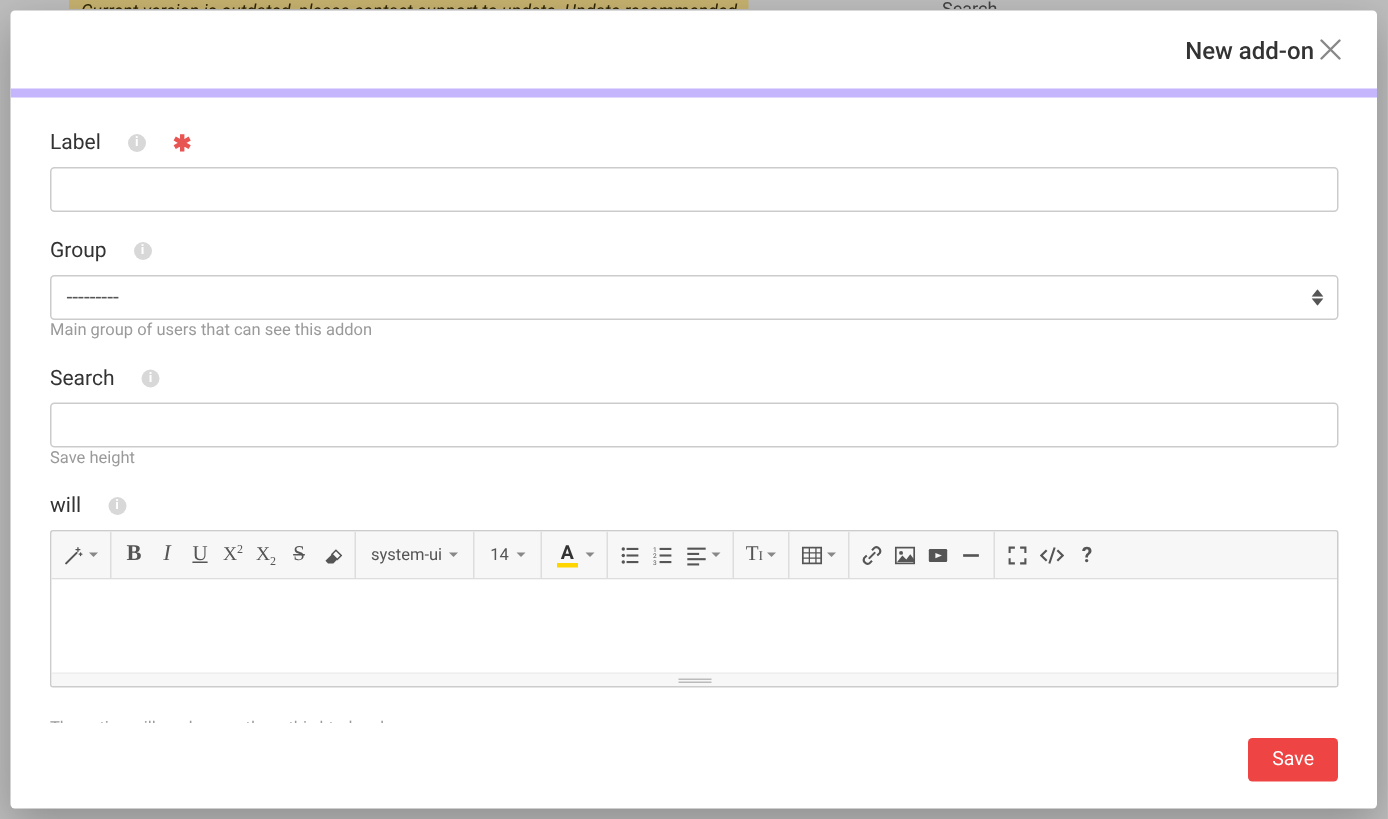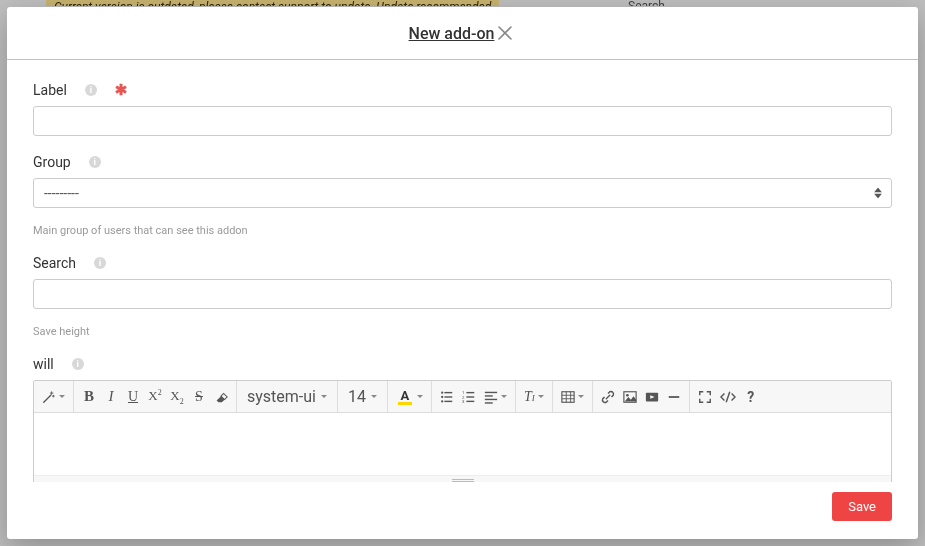--- a/index.html
+++ b/index.html
@@ -57,24 +57,23 @@
     background: #fff;
     border-radius: 3px;
     box-shadow: 0 10px 30px rgba(0,0,0,0.25);
     display: flex;
     flex-direction: column;
     overflow: hidden;
   }
   .modal-header {
     display: flex;
     align-items: center;
-    justify-content: center;
+    justify-content: flex-end;
     padding: 14px 20px;
-    border-bottom: 1px solid #c4b5fd;
-    text-decoration: underline;
+    border-bottom: 6px solid #c4b5fd;
   }
   .modal-title {
     font-size: 16px;
     font-weight: 500;
     color: #333;
   }
   .modal-close {
     font-size: 20px;
     color: #777;
     line-height: 1;
@@ -140,21 +139,21 @@
     color: #555;
     display: flex;
     flex-direction: column;
     gap: 1px;
   }
   .select-caret svg { display: block; }
 
   .helper {
     font-size: 11px;
     color: #9a9a9a;
-    margin-top: 16px;
+    margin-top: 0;
   }
 
   
   .editor {
     border: 1px solid #ccc;
     border-radius: 2px;
     overflow: hidden;
   }
   .editor-tb {
     display: flex;
@@ -187,21 +186,21 @@
   .tb-btn svg { display: block; }
   .tb-btn.dd::after {
     content: '';
     display: inline-block;
     margin-left: 3px;
     border-top: 3px solid #888;
     border-left: 3px solid transparent;
     border-right: 3px solid transparent;
   }
   .tb-text {
-    font-size: 16px;
+    font-size: 11px;
     color: #555;
     padding: 0 6px;
     display: flex;
     align-items: center;
     height: 26px;
     cursor: pointer;
   }
   .tb-text.dd::after {
     content: '';
     display: inline-block;
@@ -405,21 +404,21 @@
                 <rect x="1" y="2" width="14" height="1.6" fill="#555"></rect>
                 <rect x="1" y="6" width="9" height="1.6" fill="#555"></rect>
                 <rect x="1" y="10" width="14" height="1.6" fill="#555"></rect>
                 <rect x="1" y="14" width="9" height="1.6" fill="#555"></rect>
               </svg>
             </div>
           </div>
 
           <div class="tb-group">
             <div class="tb-btn dd">
-              <span style="font-family:serif;font-style:italic;">T<span style="font-size:9px;">I</span></span>
+              <span style="font-family:serif;">T<span style="font-size:9px;">I</span></span>
             </div>
           </div>
 
           <div class="tb-group">
             <div class="tb-btn dd">
               <svg width="14" height="14" viewBox="0 0 16 16">
                 <rect x="1" y="2" width="14" height="12" fill="none" stroke="#555" stroke-width="1.3"></rect>
                 <path d="M1 6 H15 M1 10 H15 M6 2 V14 M11 2 V14" stroke="#555" stroke-width="1"></path>
               </svg>
             </div>

